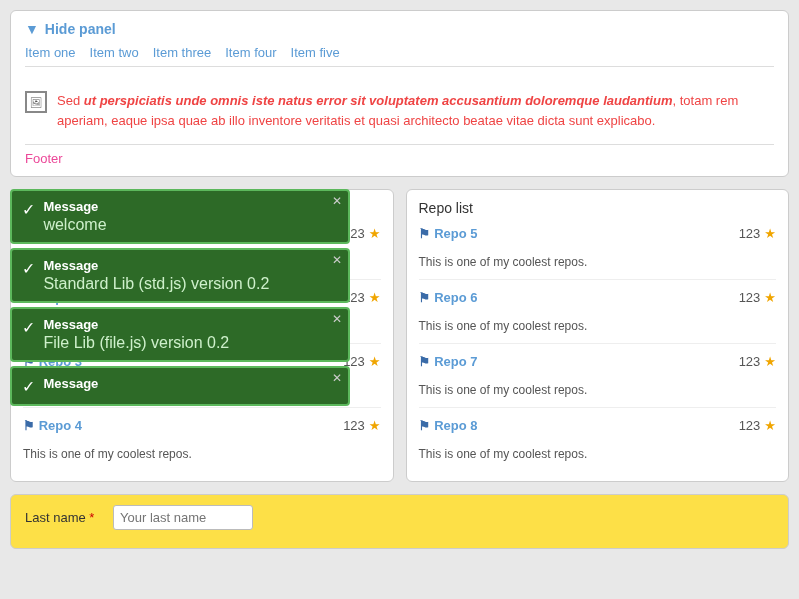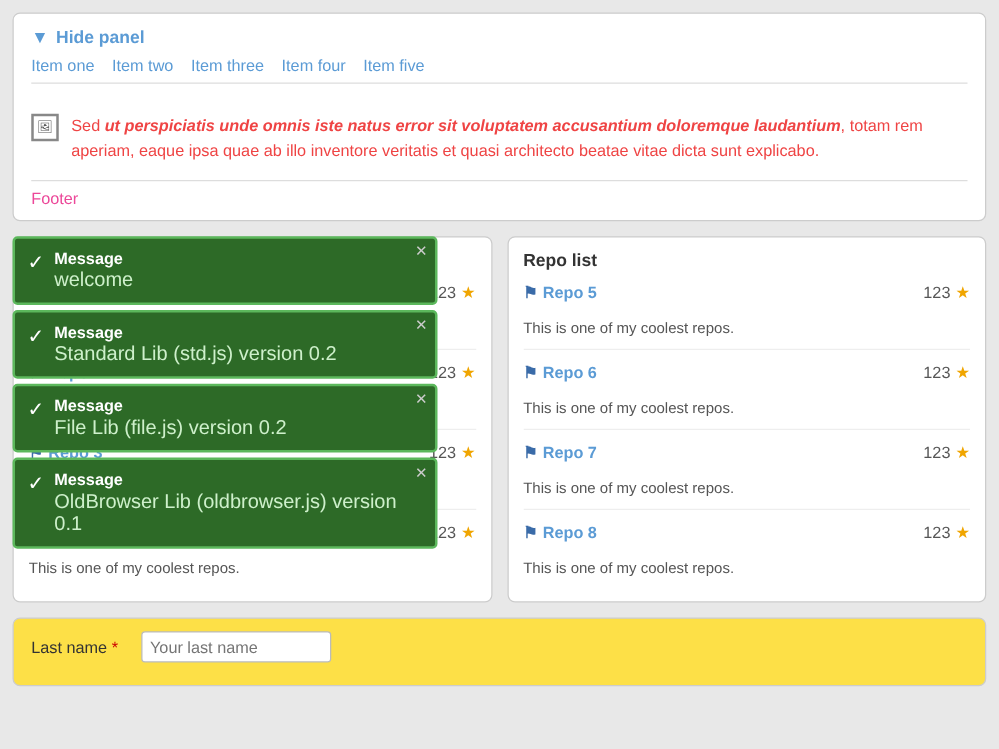--- a/index.html
+++ b/index.html
@@ -101,21 +101,21 @@
 
     .repo-list-box {
       flex: 1;
       background: #fff;
       border: 1px solid #ccc;
       border-radius: 6px;
       padding: 10px 12px;
     }
 
     .repo-list-title {
-      font-weight: bold;
+      font-weight: normal;
       font-size: 14px;
       margin-bottom: 10px;
       color: #333;
     }
 
     .repo-item {
       margin-bottom: 10px;
       padding-bottom: 10px;
       border-bottom: 1px solid #eee;
     }
@@ -246,21 +246,21 @@
     .form-label .required {
       color: #c00;
     }
 
     .form-input {
       border: 1px solid #bbb;
       border-radius: 3px;
       padding: 4px 6px;
       font-size: 13px;
       color: #999;
-      width: 152px;
+      width: 140px;
     }
   </style>
 </head>
 <body>
 
 <div class="panel-container">
   <div class="panel-header">
     <span class="panel-header-arrow">▼</span>
     <span class="panel-header-title">Hide panel</span>
   </div>
@@ -309,21 +309,20 @@
       <div class="toast-body">
         <div class="toast-title">Message</div>
         <div class="toast-message">File Lib (file.js) version 0.2</div>
       </div>
       <button class="toast-close">✕</button>
     </div>
       <div class="toast">
       <span class="toast-check">✓</span>
       <div class="toast-body">
         <div class="toast-title">Message</div>
-        <div class="toast-message">OldBrowser Lib (oldbrowser.js) version 0.1</div>
       </div>
       <button class="toast-close">✕</button>
     </div>
     </div>
 
   <div class="repo-list-box">
     <div class="repo-list-title">Repo list</div>
 
   <div class="repo-item">
         <div class="repo-item-header">

